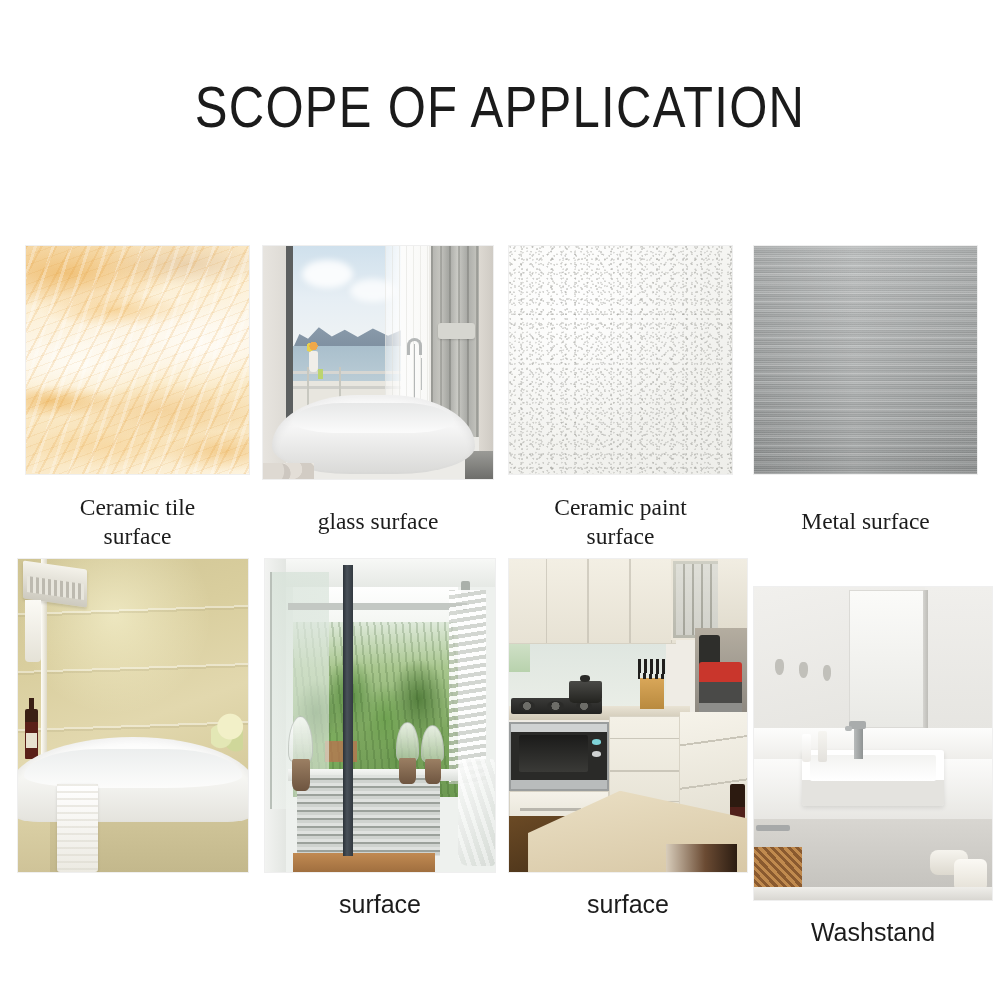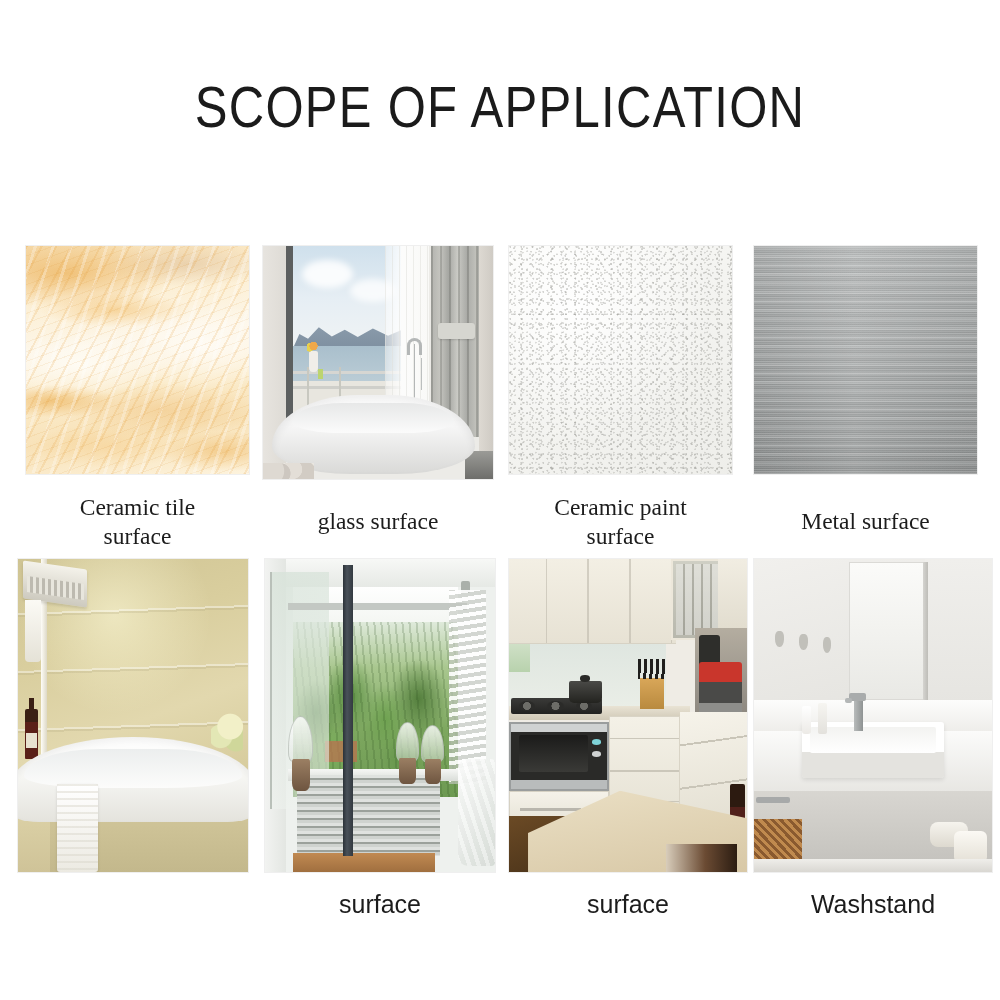--- a/index.html
+++ b/index.html
@@ -69,21 +69,21 @@
 
   #cell-ceramic-tile .caption { top: 248px; }
   #cell-glass .caption        { top: 262px; }
   #cell-emulsion .caption     { top: 248px; }
   #cell-metal .caption        { top: 262px; }
 
   
   #cell-shower    { left: 17px;  width: 232px; }
   #cell-balcony   { left: 264px; width: 232px; }
   #cell-kitchen   { left: 508px; width: 240px; }
-  #cell-washstand { left: 753px; width: 240px; }
+  #cell-washstand { left: 753px; width: 240px; margin-top: 28px; }
 
   #row-2 .thumb { height: 315px; }
   #cell-shower .thumb, #cell-balcony .thumb { width: 232px; }
   #cell-kitchen .thumb, #cell-washstand .thumb { width: 240px; }
 
   #row-2 .caption { top: 332px; font-size: 25px; }
 
   
   .tex-marble {
     background:

